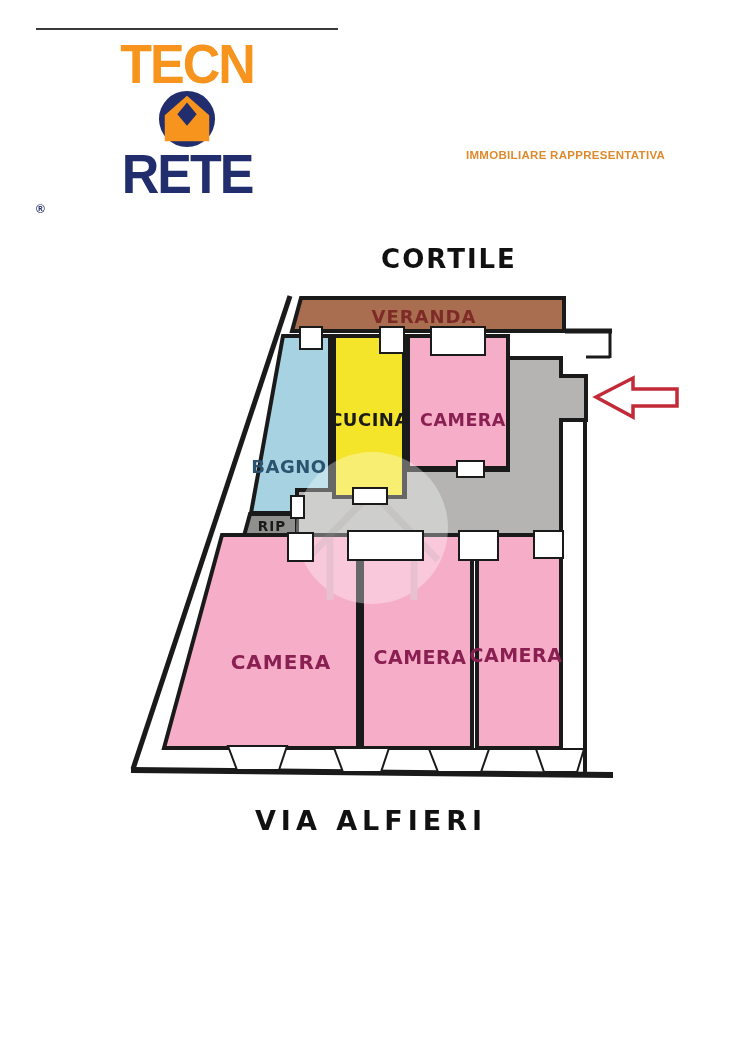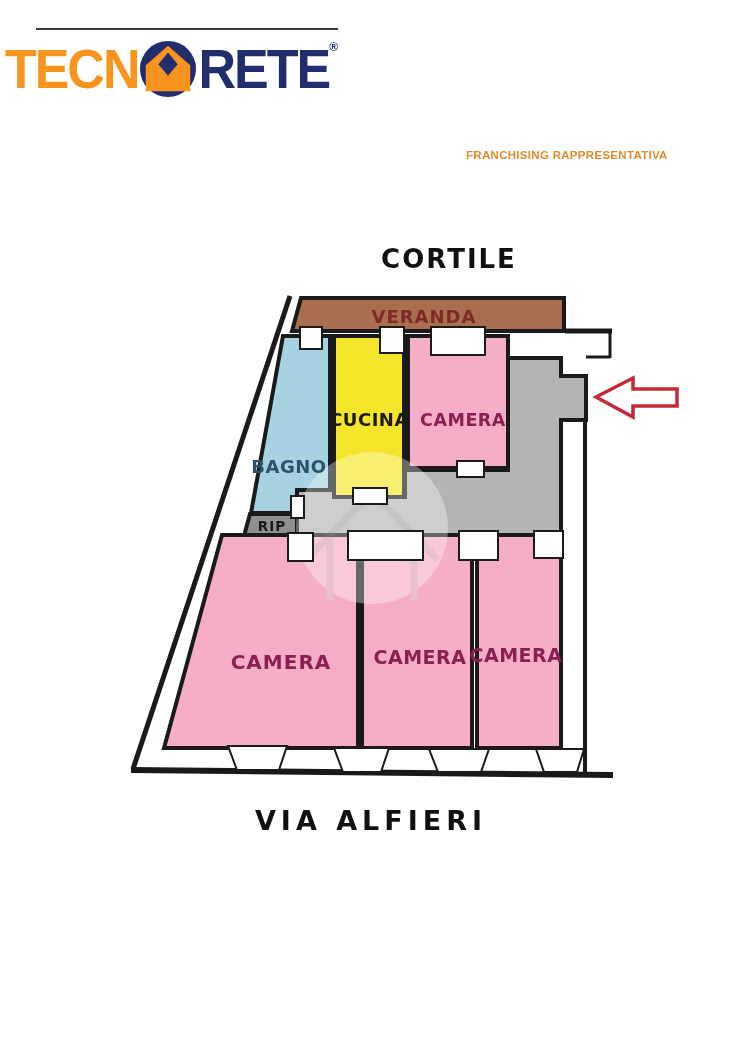--- a/index.html
+++ b/index.html
@@ -1,21 +1,21 @@
 <!DOCTYPE html>
 <html><head>
 <meta charset="utf-8">
 <style>
   html,body{margin:0;padding:0;background:#ffffff;}
   .page{position:relative;width:742px;height:1050px;background:#ffffff;overflow:hidden;
         font-family:"Liberation Sans", sans-serif;}
   
   .logo{position:absolute;left:36px;top:28px;width:302px;}
   .logo-rule{height:0;border-top:2px solid #3a3a3a;margin-bottom:8px;}
-  .logo-row{display:flex;align-items:center;justify-content:flex-end;height:62px;}
+  .logo-row{display:flex;align-items:center;justify-content:flex-start;height:62px;flex-direction:column;}
   .logo-tecn,.logo-rete{font-weight:900;font-size:52px;letter-spacing:-2px;
         transform:scaleY(1.08);line-height:1;}
   .logo-tecn{color:#F7941E;}
   .logo-rete{color:#222D6D;}
   .logo-house{width:58px;height:58px;margin:0 1px;flex:0 0 auto;}
   .logo-reg{font-size:12px;font-weight:bold;color:#222D6D;align-self:flex-start;margin-top:2px;}
   .tagline-row{display:flex;align-items:center;margin-top:6px;}
   .tagline-text{font-size:10.5px;letter-spacing:3.2px;color:#8B8B8B;white-space:nowrap;
         padding:0 6px;font-weight:bold;}
   .tag-line-l,.tag-line-r{flex:1;height:0;border-top:1.5px solid #9a9a9a;}
@@ -42,21 +42,21 @@
       <svg class="logo-house" viewBox="0 0 60 60">
         <circle cx="30" cy="30" r="29" fill="#222D6D"></circle>
         <path d="M30,6 L53,26 L53,53 L7,53 L7,26 Z" fill="#F7941E"></path>
         <path d="M30,13 L40,25 L30,37 L20,25 Z" fill="#222D6D"></path>
       </svg>
       <span class="logo-rete">RETE</span>
       <span class="logo-reg">®</span>
     </div>
   </div>
 
-  <div class="subtitle">FRANCHISING RAPPRESENTATIVA</div>
+  <div class="subtitle">IMMOBILIARE RAPPRESENTATIVA</div>
 
   <svg class="plan" viewBox="0 0 742 1050">
 
     <g>
       <line class="wallline" x1="290" y1="296" x2="133" y2="769" stroke-width="5"></line>
       <line class="wallline" x1="131" y1="770" x2="613" y2="775" stroke-width="6"></line>
       <line class="wallline" x1="585" y1="376" x2="585" y2="774" stroke-width="4"></line>
       <line class="wallline" x1="565" y1="331" x2="612" y2="331" stroke-width="5"></line>
       <line class="wallline" x1="610" y1="331" x2="610" y2="358" stroke-width="3"></line>
       <line class="wallline" x1="586" y1="357" x2="610" y2="357" stroke-width="3"></line>

